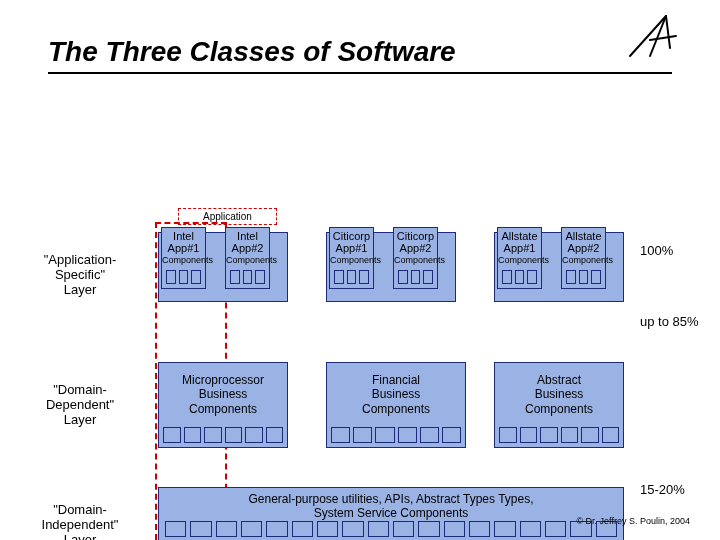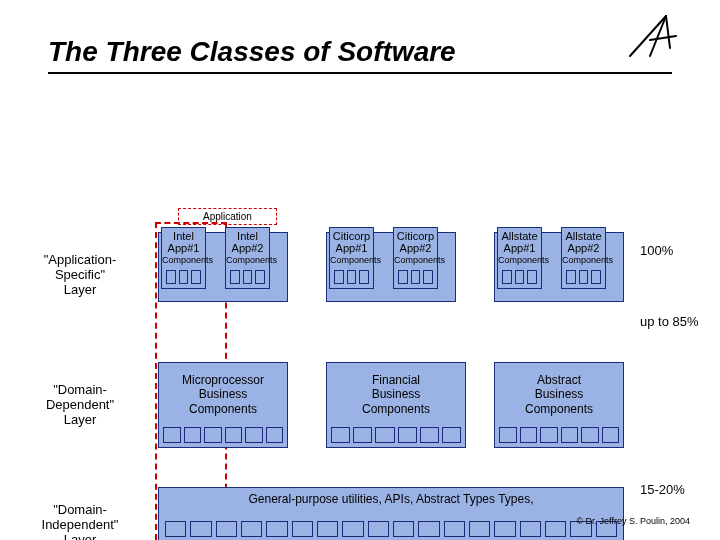--- a/index.html
+++ b/index.html
@@ -188,20 +188,21 @@
         <div class="cell"></div>
         <div class="cell"></div>
         <div class="cell"></div>
         <div class="cell"></div>
         <div class="cell"></div>
       </div>
   </div>
 
   <div class="gprow">
     <span>General-purpose utilities, APIs, Abstract Types Types,</span><br>
+    <span>System Service Components</span>
     <div class="smallrow">
       <div class="cell"></div>
         <div class="cell"></div>
         <div class="cell"></div>
         <div class="cell"></div>
         <div class="cell"></div>
         <div class="cell"></div>
       <div class="cell"></div>
         <div class="cell"></div>
         <div class="cell"></div>

